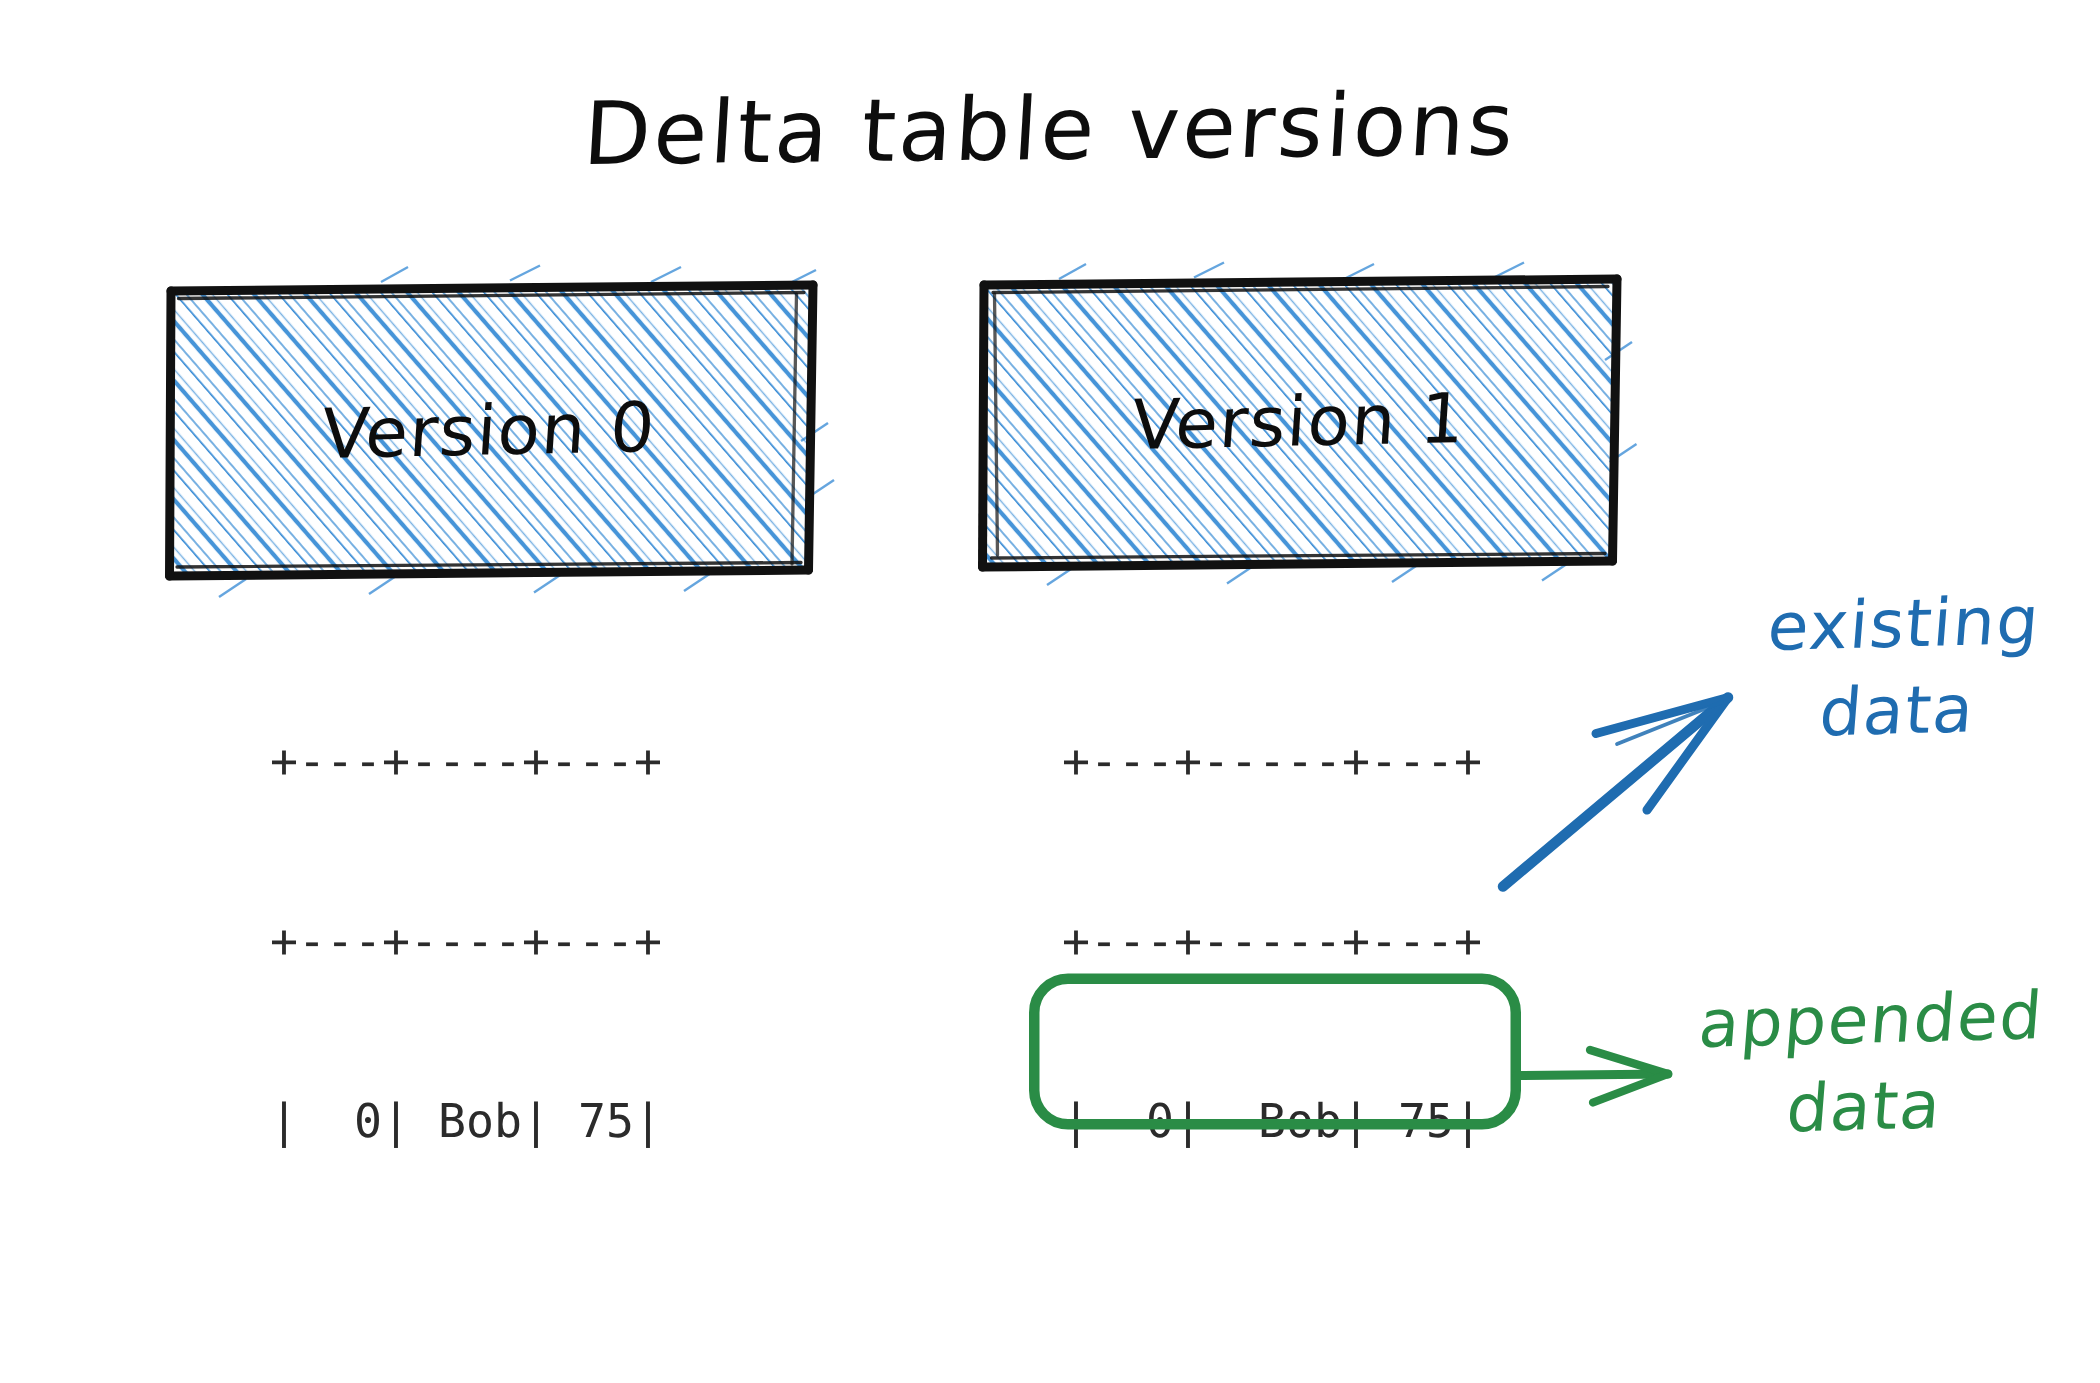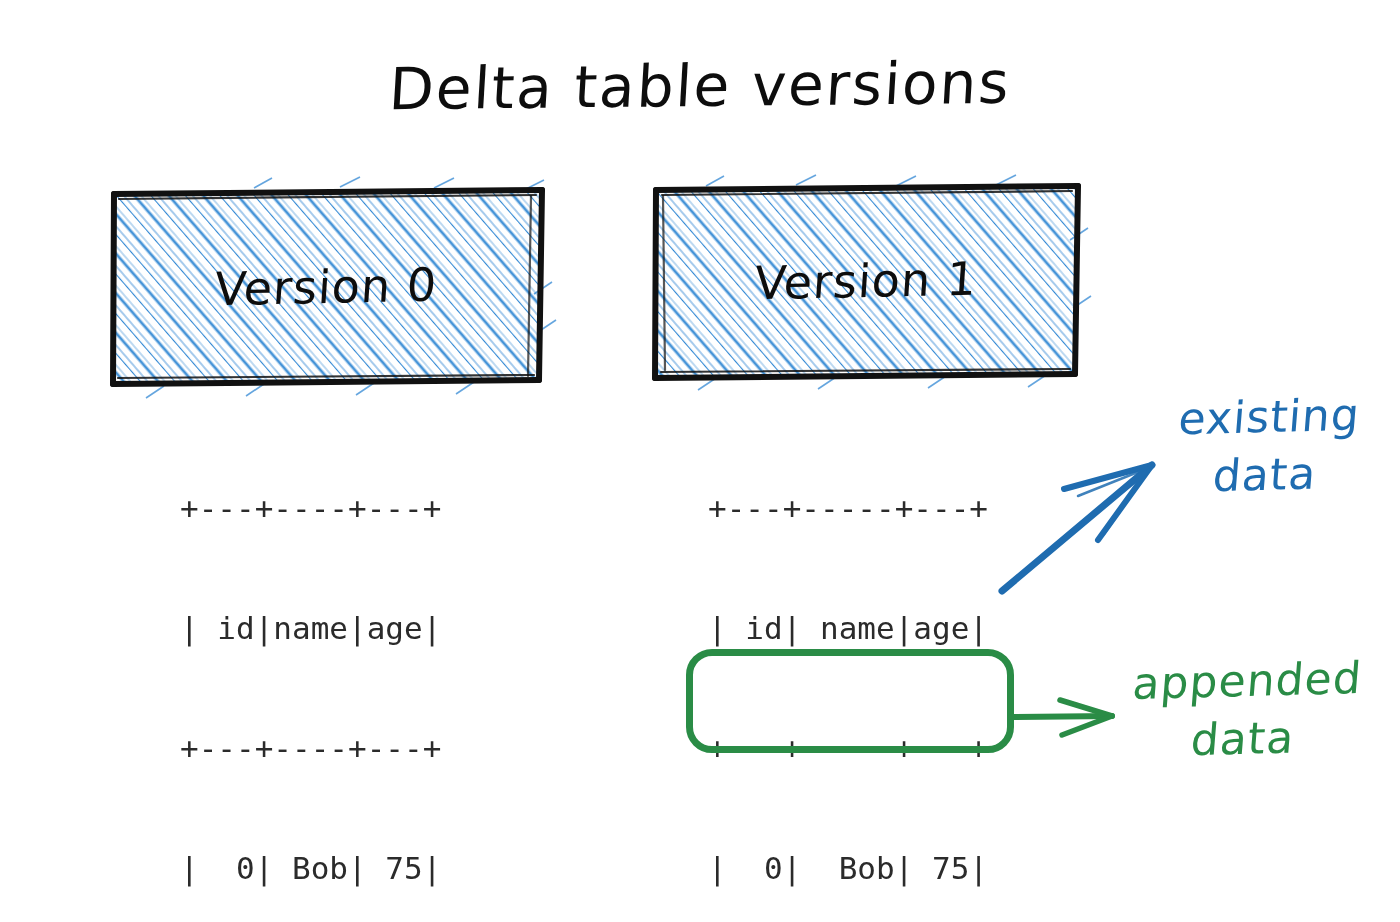--- a/index.html
+++ b/index.html
@@ -208,31 +208,29 @@
         <path d="M16,15 L426,11" stroke-width="2.2" opacity="0.85"></path>
         <path d="M15,192 L424,189" stroke-width="2.2" opacity="0.85"></path>
         <path d="M17,16 L19,190" stroke-width="2.2" opacity="0.7"></path>
       </g>
     </svg>
     <div class="version-label">Version 1</div>
   </div>
 
   <div class="ascii-table" id="table-v0">
     <span class="sep">+---+----+---+</span>
-    <span class="row">| id|name|age|</span>
     <span class="sep">+---+----+---+</span>
     <span class="row">|  0| Bob| 75|</span>
     
     
     
   </div>
 
   <div class="ascii-table" id="table-v1">
     <span class="sep">+---+-----+---+</span>
-    <span class="row">| id| name|age|</span>
     <span class="sep">+---+-----+---+</span>
     <span class="row">|  0|  Bob| 75|</span>
     
     
     
     
     
   </div>
 
   <div id="append-highlight"></div>

